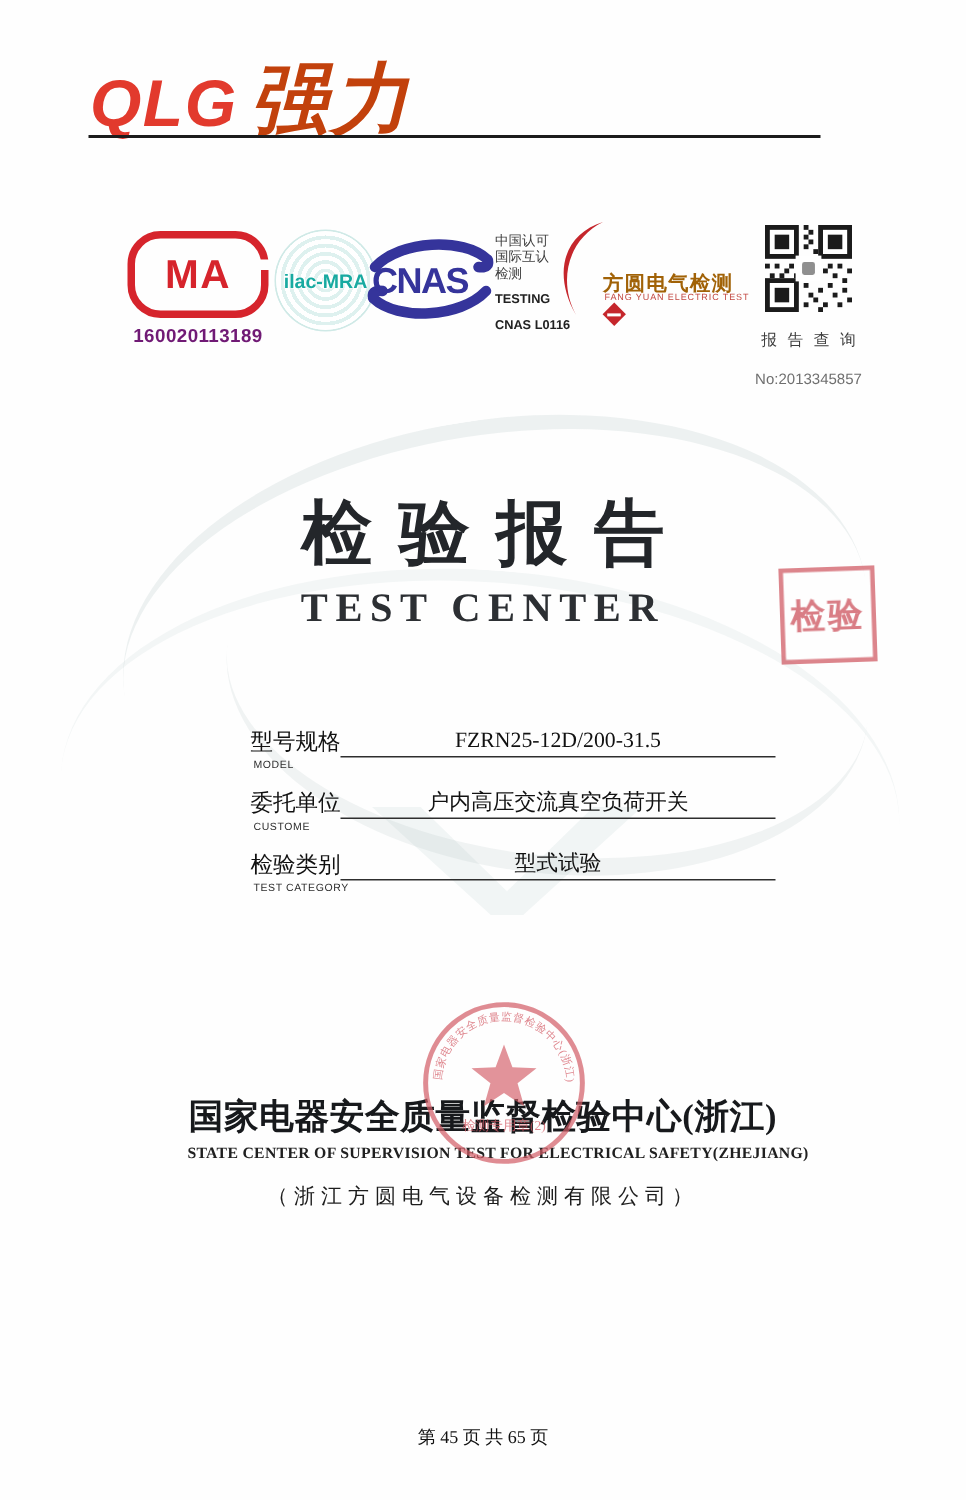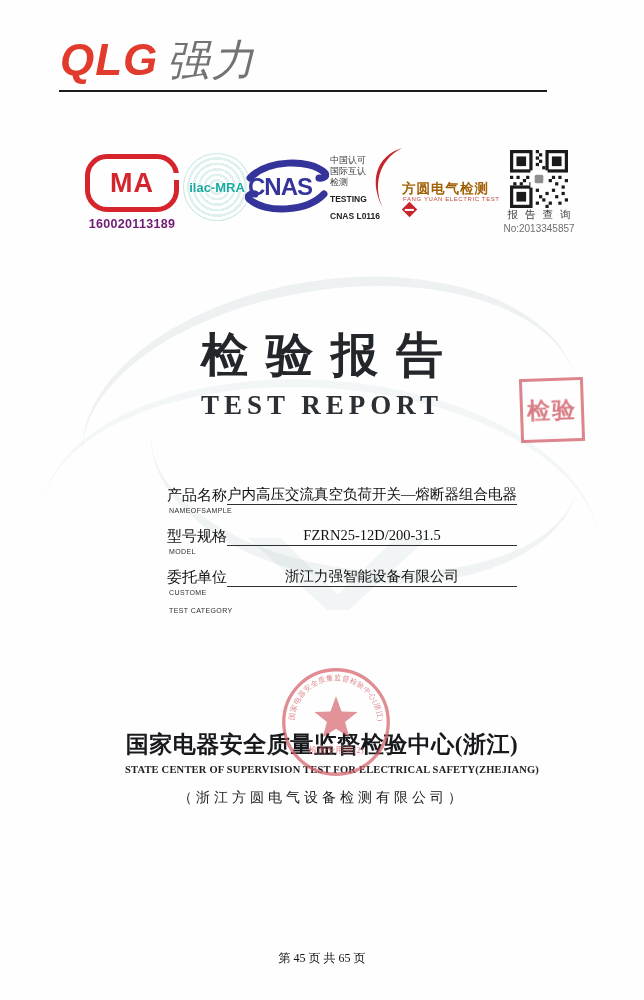--- a/index.html
+++ b/index.html
@@ -19,21 +19,21 @@
   .wm-arc3{left:40px;top:380px;width:560px;height:300px;border-radius:50%;
     border-top:8px solid rgba(150,172,172,.10);transform:rotate(4deg);}
   .wm-v{left:248px;top:538px;width:180px;height:72px;background:rgba(165,188,188,.14);
     clip-path:polygon(0 0,18% 0,50% 78%,82% 0,100% 0,56% 100%,44% 100%);}
 
   
   .brand{position:absolute;left:60px;top:32px;white-space:nowrap;
     font-family:"Liberation Sans","DejaVu Sans",sans-serif;}
   .brand-latin{font-size:44px;font-weight:900;font-style:italic;color:#e23a2d;
     letter-spacing:1px;}
-  .brand-cn{font-size:43px;font-weight:400;font-style:italic;color:#737373;
+  .brand-cn{font-size:52px;font-weight:700;font-style:italic;color:#c2410c;
     letter-spacing:2px;margin-left:8px;}
   .hrule{position:absolute;left:59px;top:90px;width:488px;height:2px;background:#1c1c1c;}
 
   
   .cma{position:absolute;left:84px;top:154px;width:96px;text-align:center;}
   .cma-box{width:84px;height:48px;margin:0 auto;border:5px solid #d6242c;border-radius:22px;
     display:flex;align-items:center;justify-content:center;position:relative;}
   .cma-box:after{content:"";position:absolute;right:-7px;top:14px;width:9px;height:7px;background:#fefefe;}
   .cma-letters{font-family:"Liberation Sans",sans-serif;font-size:27px;font-weight:900;
     color:#d6242c;letter-spacing:1px;}
@@ -58,23 +58,23 @@
     color:#a16207;letter-spacing:1px;white-space:nowrap;}
   .fy-sub{position:absolute;left:37px;top:50px;font-size:6px;color:#c24a43;
     letter-spacing:.6px;white-space:nowrap;font-family:"Liberation Sans",sans-serif;}
   .fy-diamond{position:absolute;left:38px;top:58px;width:11px;height:11px;background:#c5262c;
     transform:rotate(45deg);}
   .fy-diamond:after{content:"";position:absolute;left:1px;top:5px;width:9px;height:1.5px;
     background:#fff;transform:rotate(-45deg);}
 
   .qr{position:absolute;left:489px;top:150px;width:100px;text-align:center;}
   .qr svg{display:block;margin:0 auto;}
-  .qr-caption{margin-top:0;font-size:10.5px;color:#3d3d3d;letter-spacing:7px;
+  .qr-caption{margin-top:12px;font-size:10.5px;color:#3d3d3d;letter-spacing:7px;
     padding-left:7px;}
-  .qr-number{margin-top:1px;font-size:10px;color:#6f6f6f;
+  .qr-number{margin-top:14px;font-size:10px;color:#6f6f6f;
     font-family:"Liberation Sans",sans-serif;}
 
   
   .title-zh{position:absolute;left:0;top:324px;width:100%;text-align:center;
     font-size:47px;font-weight:700;color:#23262a;letter-spacing:18px;text-indent:18px;}
   .title-en{position:absolute;left:0;top:390px;width:100%;text-align:center;
     font-size:27px;font-weight:700;color:#2c2f33;letter-spacing:5px;}
 
   
   .stamp-square{position:absolute;left:520px;top:378px;width:58px;height:58px;
@@ -208,53 +208,50 @@
           <rect x="21" y="24" width="3" height="3"></rect>
       </g>
       <rect x="19" y="19" width="16" height="16" fill="#ffffff"></rect>
       <rect x="23" y="23" width="8" height="8" fill="#8f8f8f" rx="1.5"></rect>
     </svg>
     <div class="qr-caption">报告查询</div>
     <div class="qr-number">No:2013345857</div>
   </div>
 
   <div class="title-zh">检验报告</div>
-  <div class="title-en">TEST REPORT</div>
+  <div class="title-en">TEST CENTER</div>
 
   <div class="stamp-square">
     <span>检验</span>
   </div>
 
   <div class="fields">
 
-    <div class="field-row">
-      <div class="field-main">
-        <span class="flabel">产品名称</span>
-        <span class="fvalue">户内高压交流真空负荷开关—熔断器组合电器</span>
-      </div>
-      <div class="fsub">NAMEOFSAMPLE</div>
-    </div>
 
     <div class="field-row">
       <div class="field-main">
         <span class="flabel">型号规格</span>
         <span class="fvalue">FZRN25-12D/200-31.5</span>
       </div>
       <div class="fsub">MODEL</div>
     </div>
 
     <div class="field-row">
       <div class="field-main">
         <span class="flabel">委托单位</span>
-        <span class="fvalue">浙江力强智能设备有限公司</span>
+        <span class="fvalue">户内高压交流真空负荷开关</span>
       </div>
       <div class="fsub">CUSTOME</div>
     </div>
 
     <div class="field-row">
+      <div class="field-main">
+        <span class="flabel">检验类别</span>
+        <span class="fvalue">型式试验</span>
+      </div>
       <div class="fsub">TEST CATEGORY</div>
     </div>
 
   </div>
 
   <div class="issuer-zh">国家电器安全质量监督检验中心(浙江)</div>
   <div class="issuer-en">STATE CENTER OF SUPERVISION TEST FOR ELECTRICAL SAFETY(ZHEJIANG)</div>
   <div class="issuer-co">（浙江方圆电气设备检测有限公司）</div>
 
   <svg class="stamp-round" viewBox="0 0 120 120">

